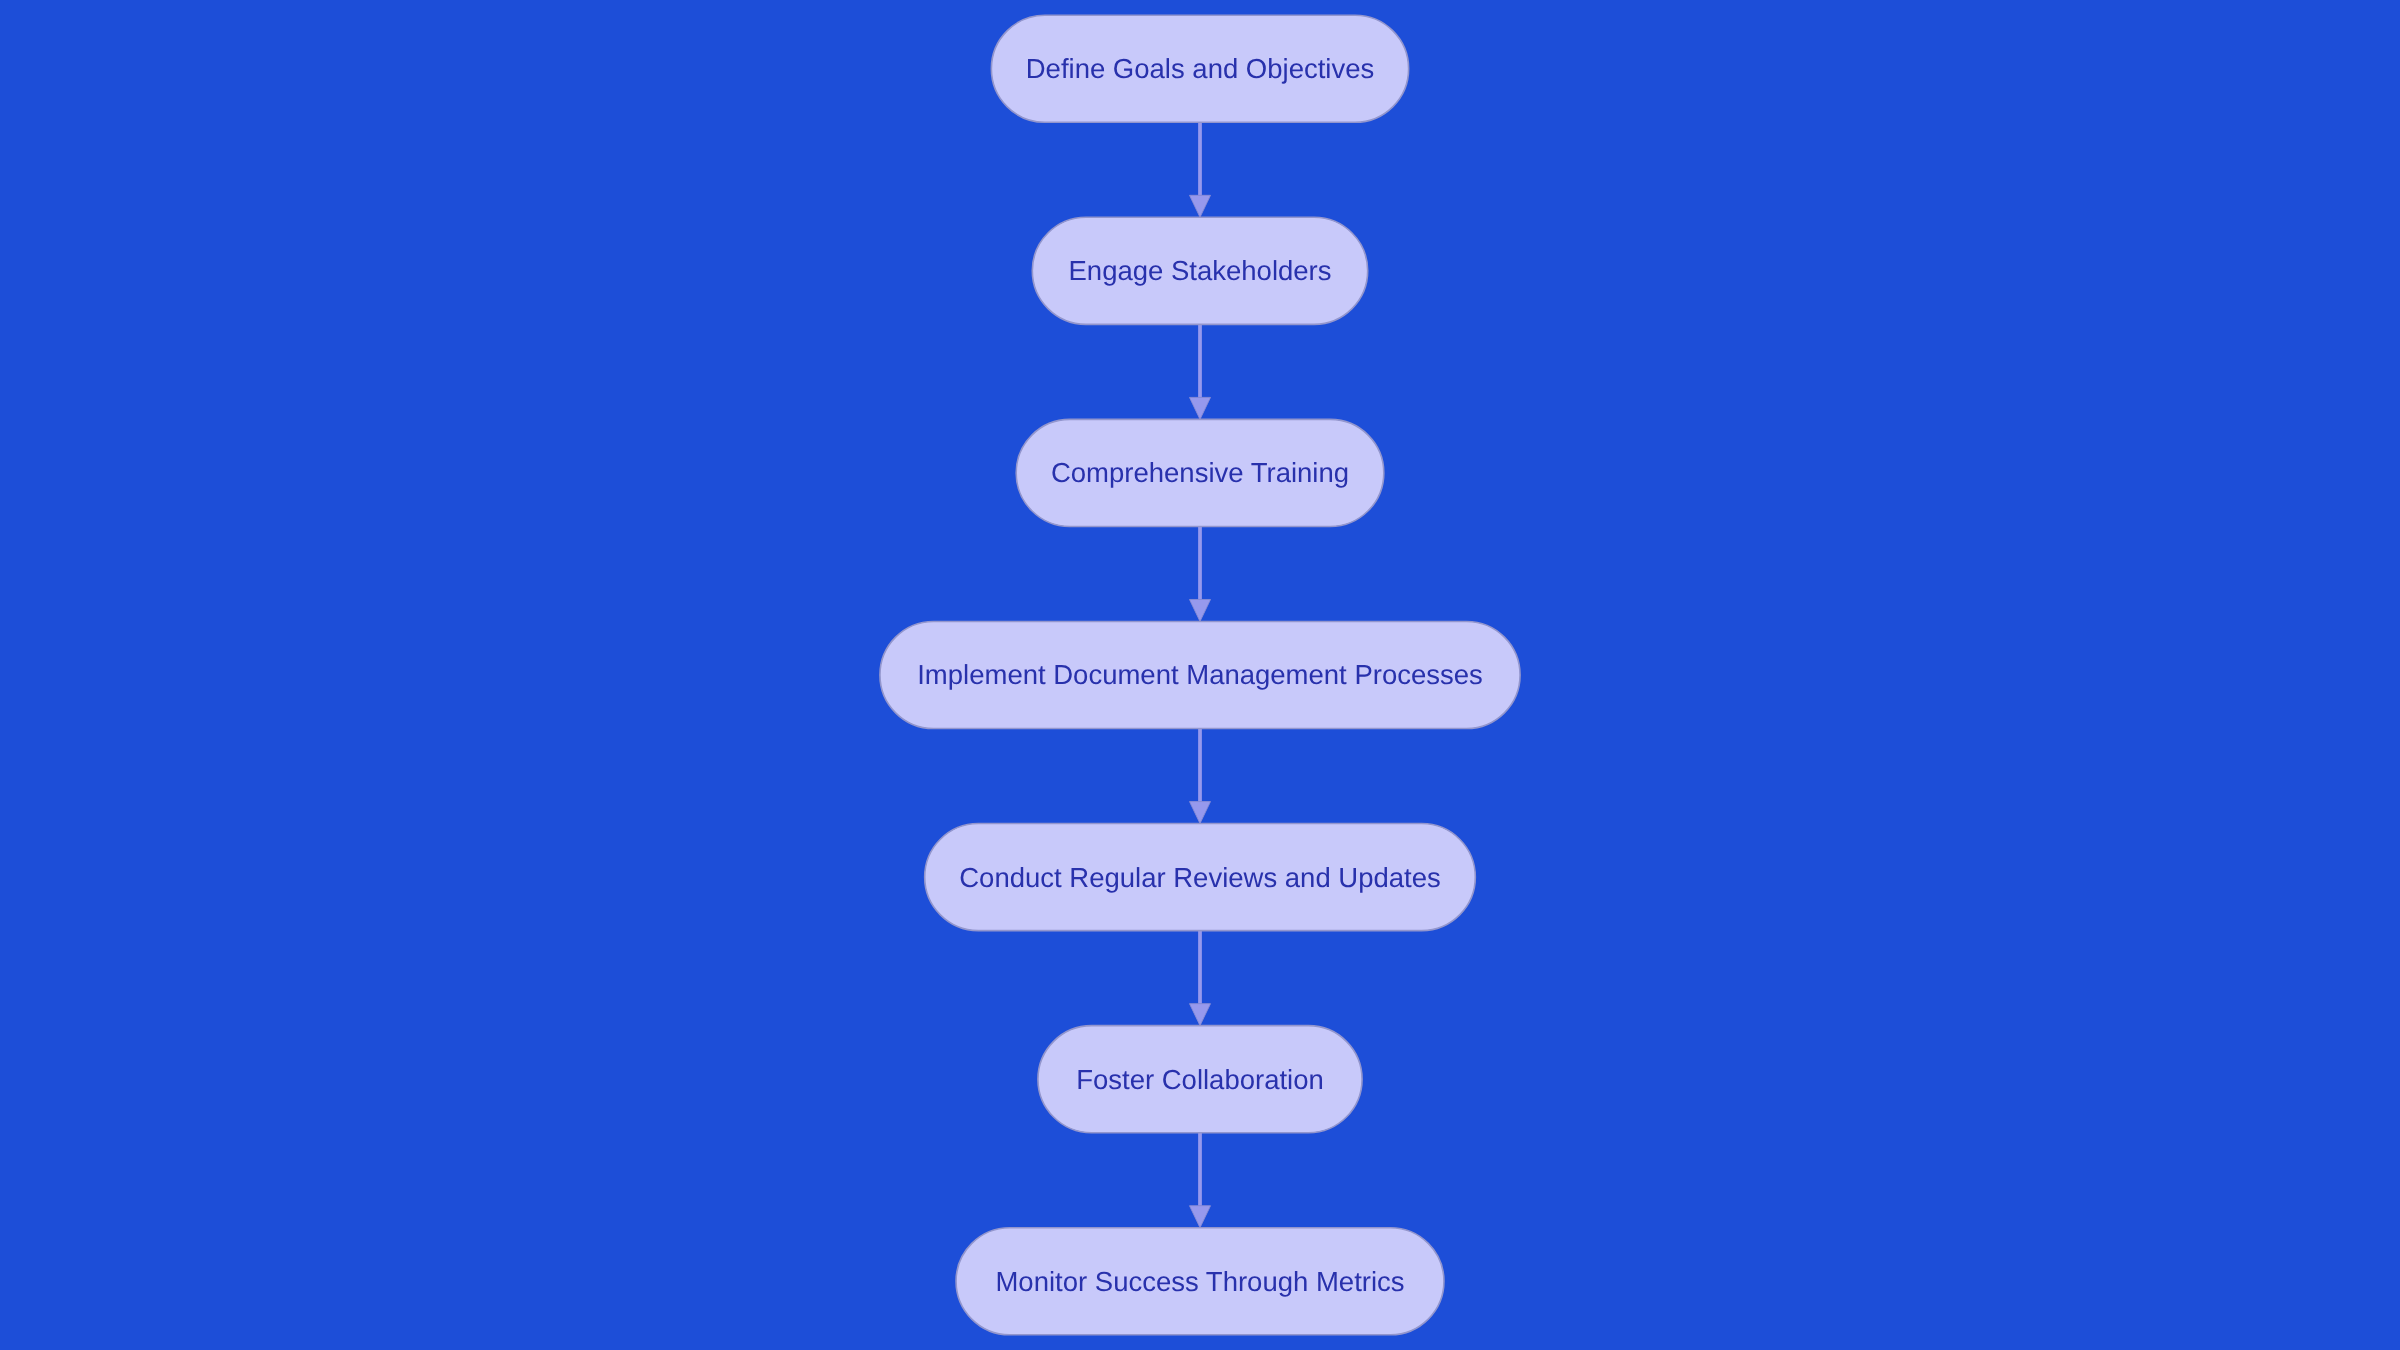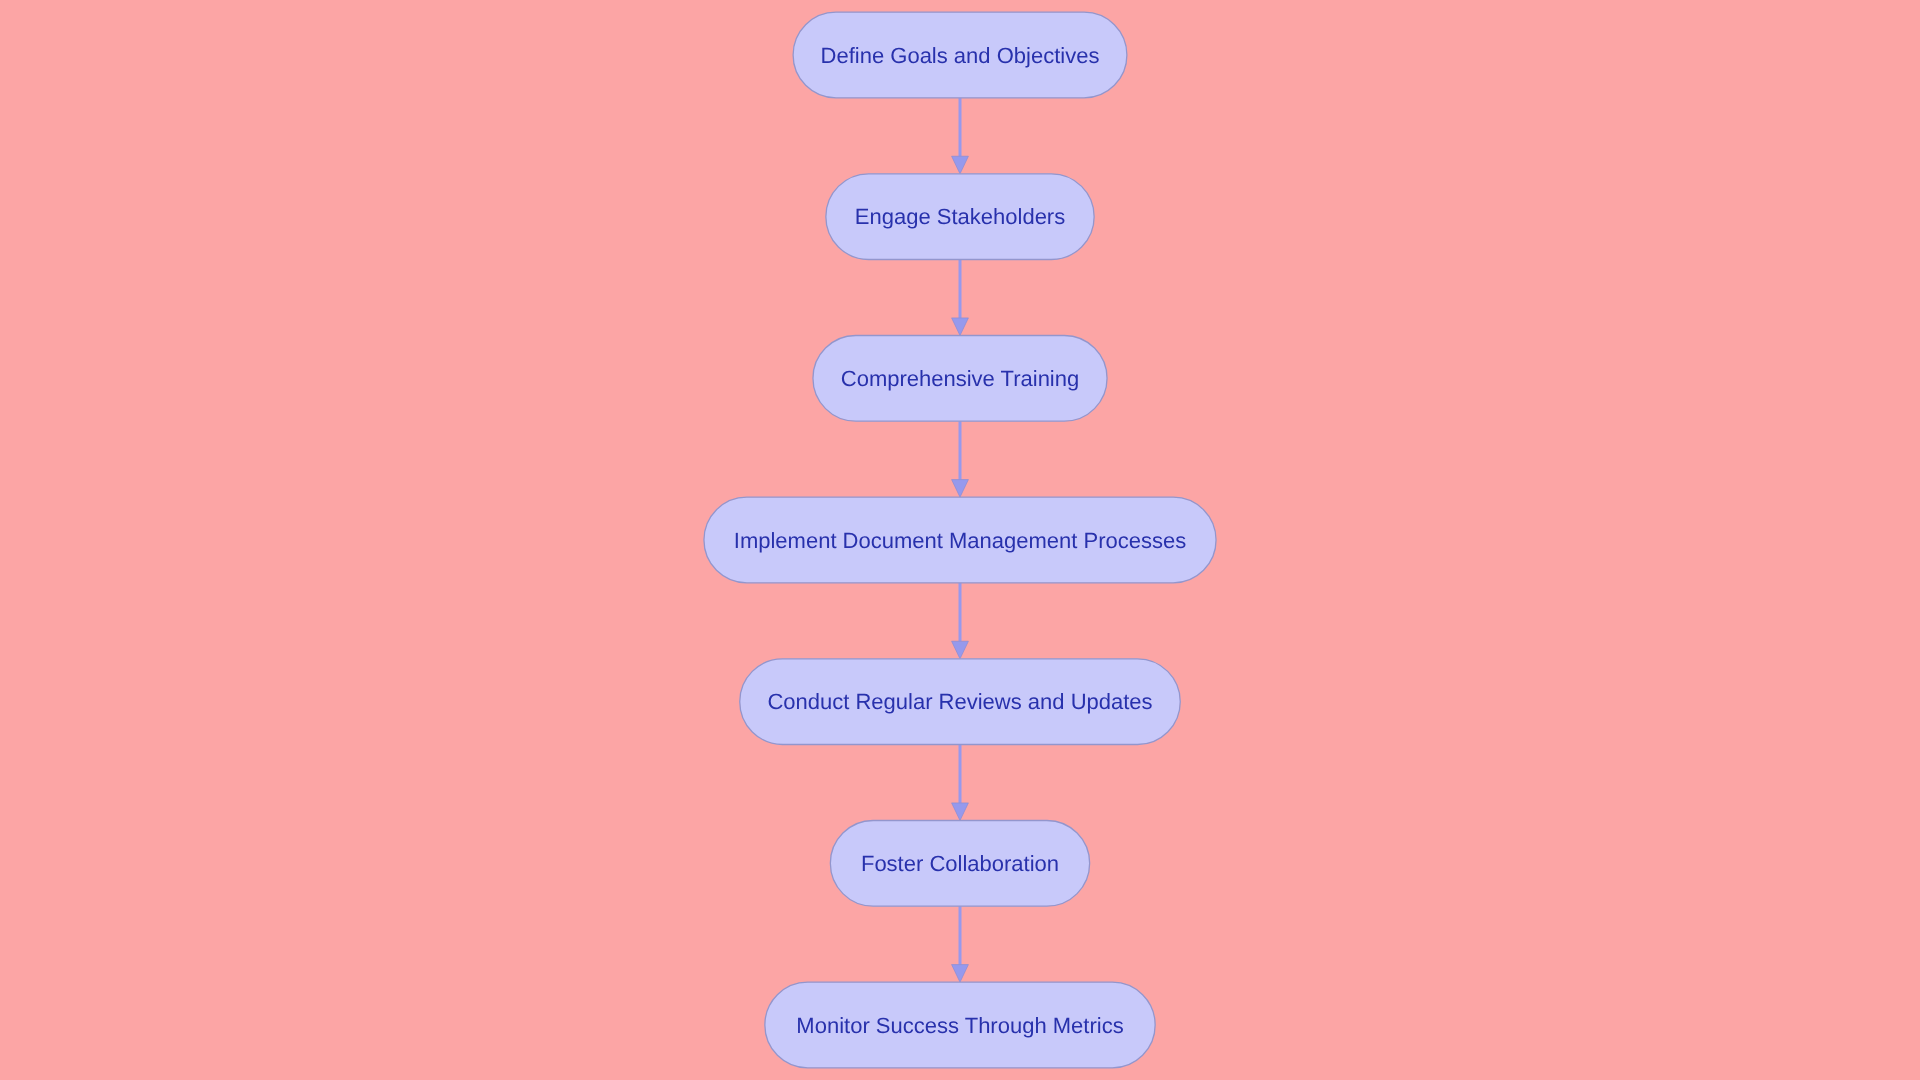--- a/index.html
+++ b/index.html
@@ -1,19 +1,19 @@
 <!DOCTYPE html>
 <html><head>
 <meta charset="utf-8">
 <title>Flowchart</title>
 <style>
   html,body{margin:0;padding:0;background:#ffffff;}
   body{width:1920px;height:1080px;overflow:hidden;
        font-family:"Liberation Sans",sans-serif;}
-  #stage{position:relative;width:1920px;height:1080px;background:#fca5a5;overflow:hidden;}
+  #stage{position:relative;width:1920px;height:1080px;background:#1d4ed8;overflow:hidden;}
   svg#flowchart{position:absolute;left:0;top:0;width:1920px;height:1080px;display:block;}
   .node-shape{fill:#c8c9fa;stroke:#9396cd;stroke-width:1.3;}
   .node-label{fill:#2831ac;font-family:"Liberation Sans",sans-serif;font-size:22px;
               text-anchor:middle;filter:opacity(1);text-rendering:geometricPrecision;}
   .edge-line{stroke:#9699ed;stroke-width:3;fill:none;}
   .edge-arrowhead{fill:#9699ed;stroke:#8a8dd4;stroke-width:0.7;stroke-linejoin:miter;}
 </style>
 </head>
 <body>
 

